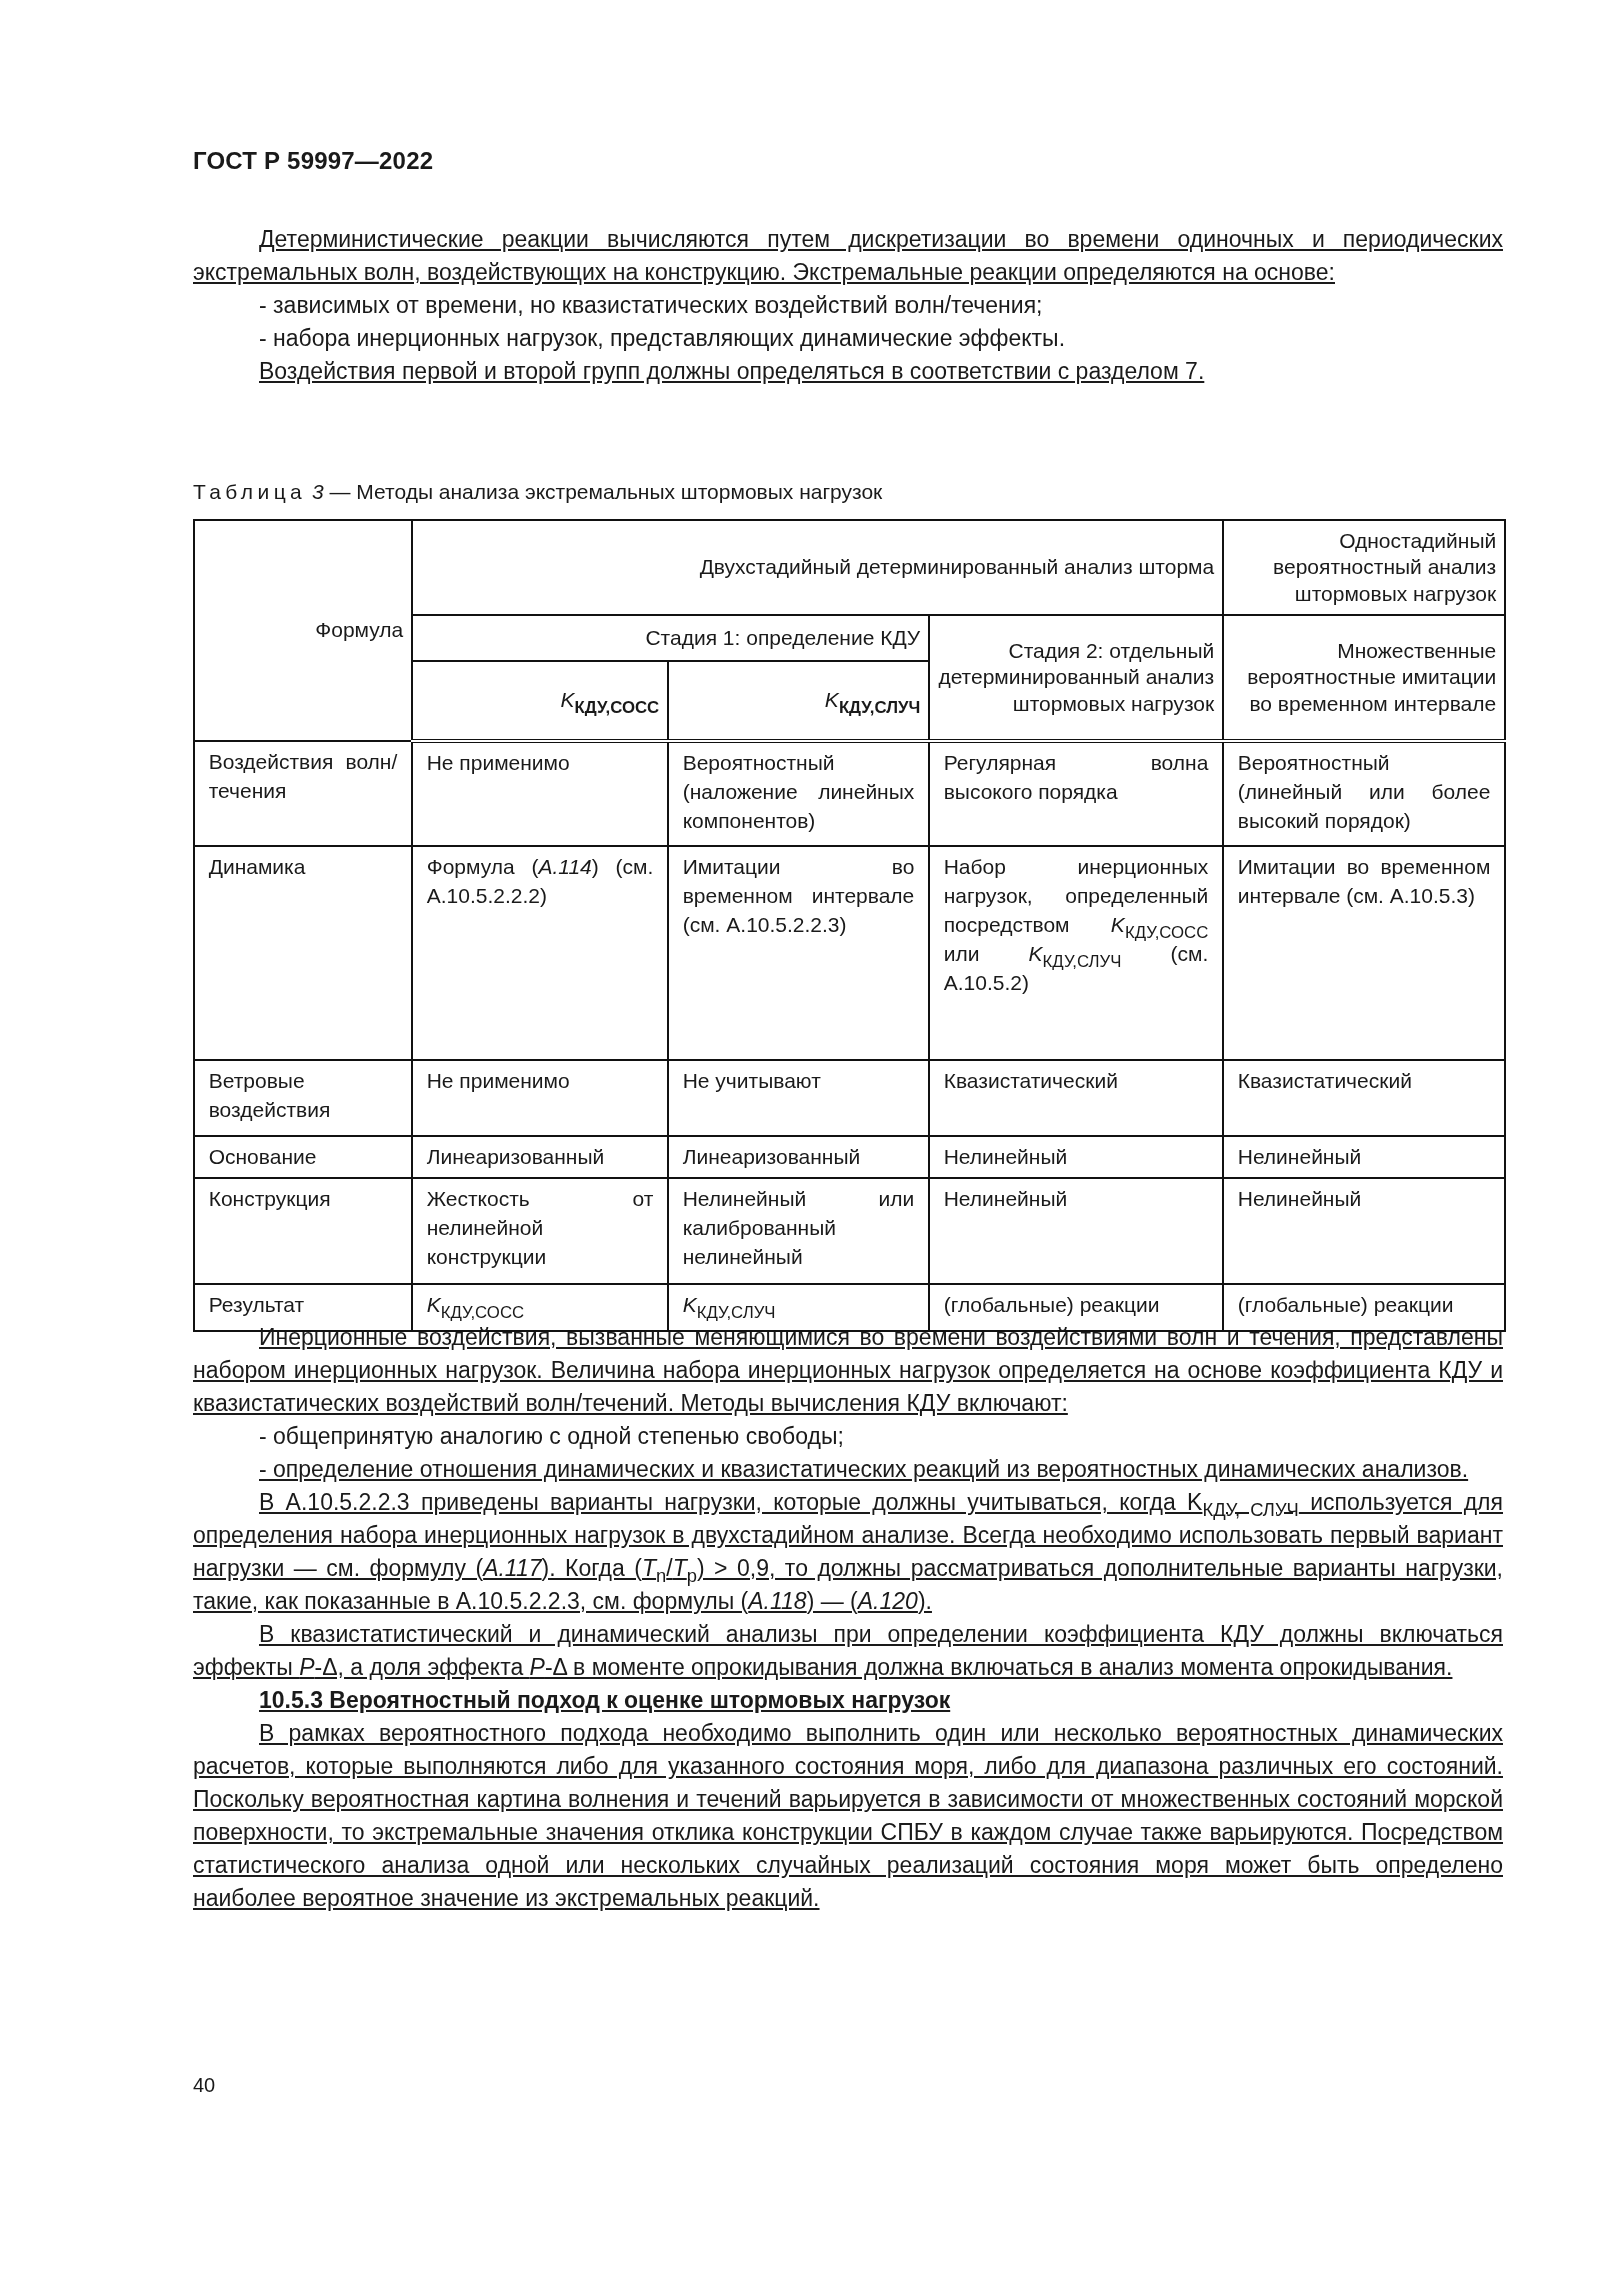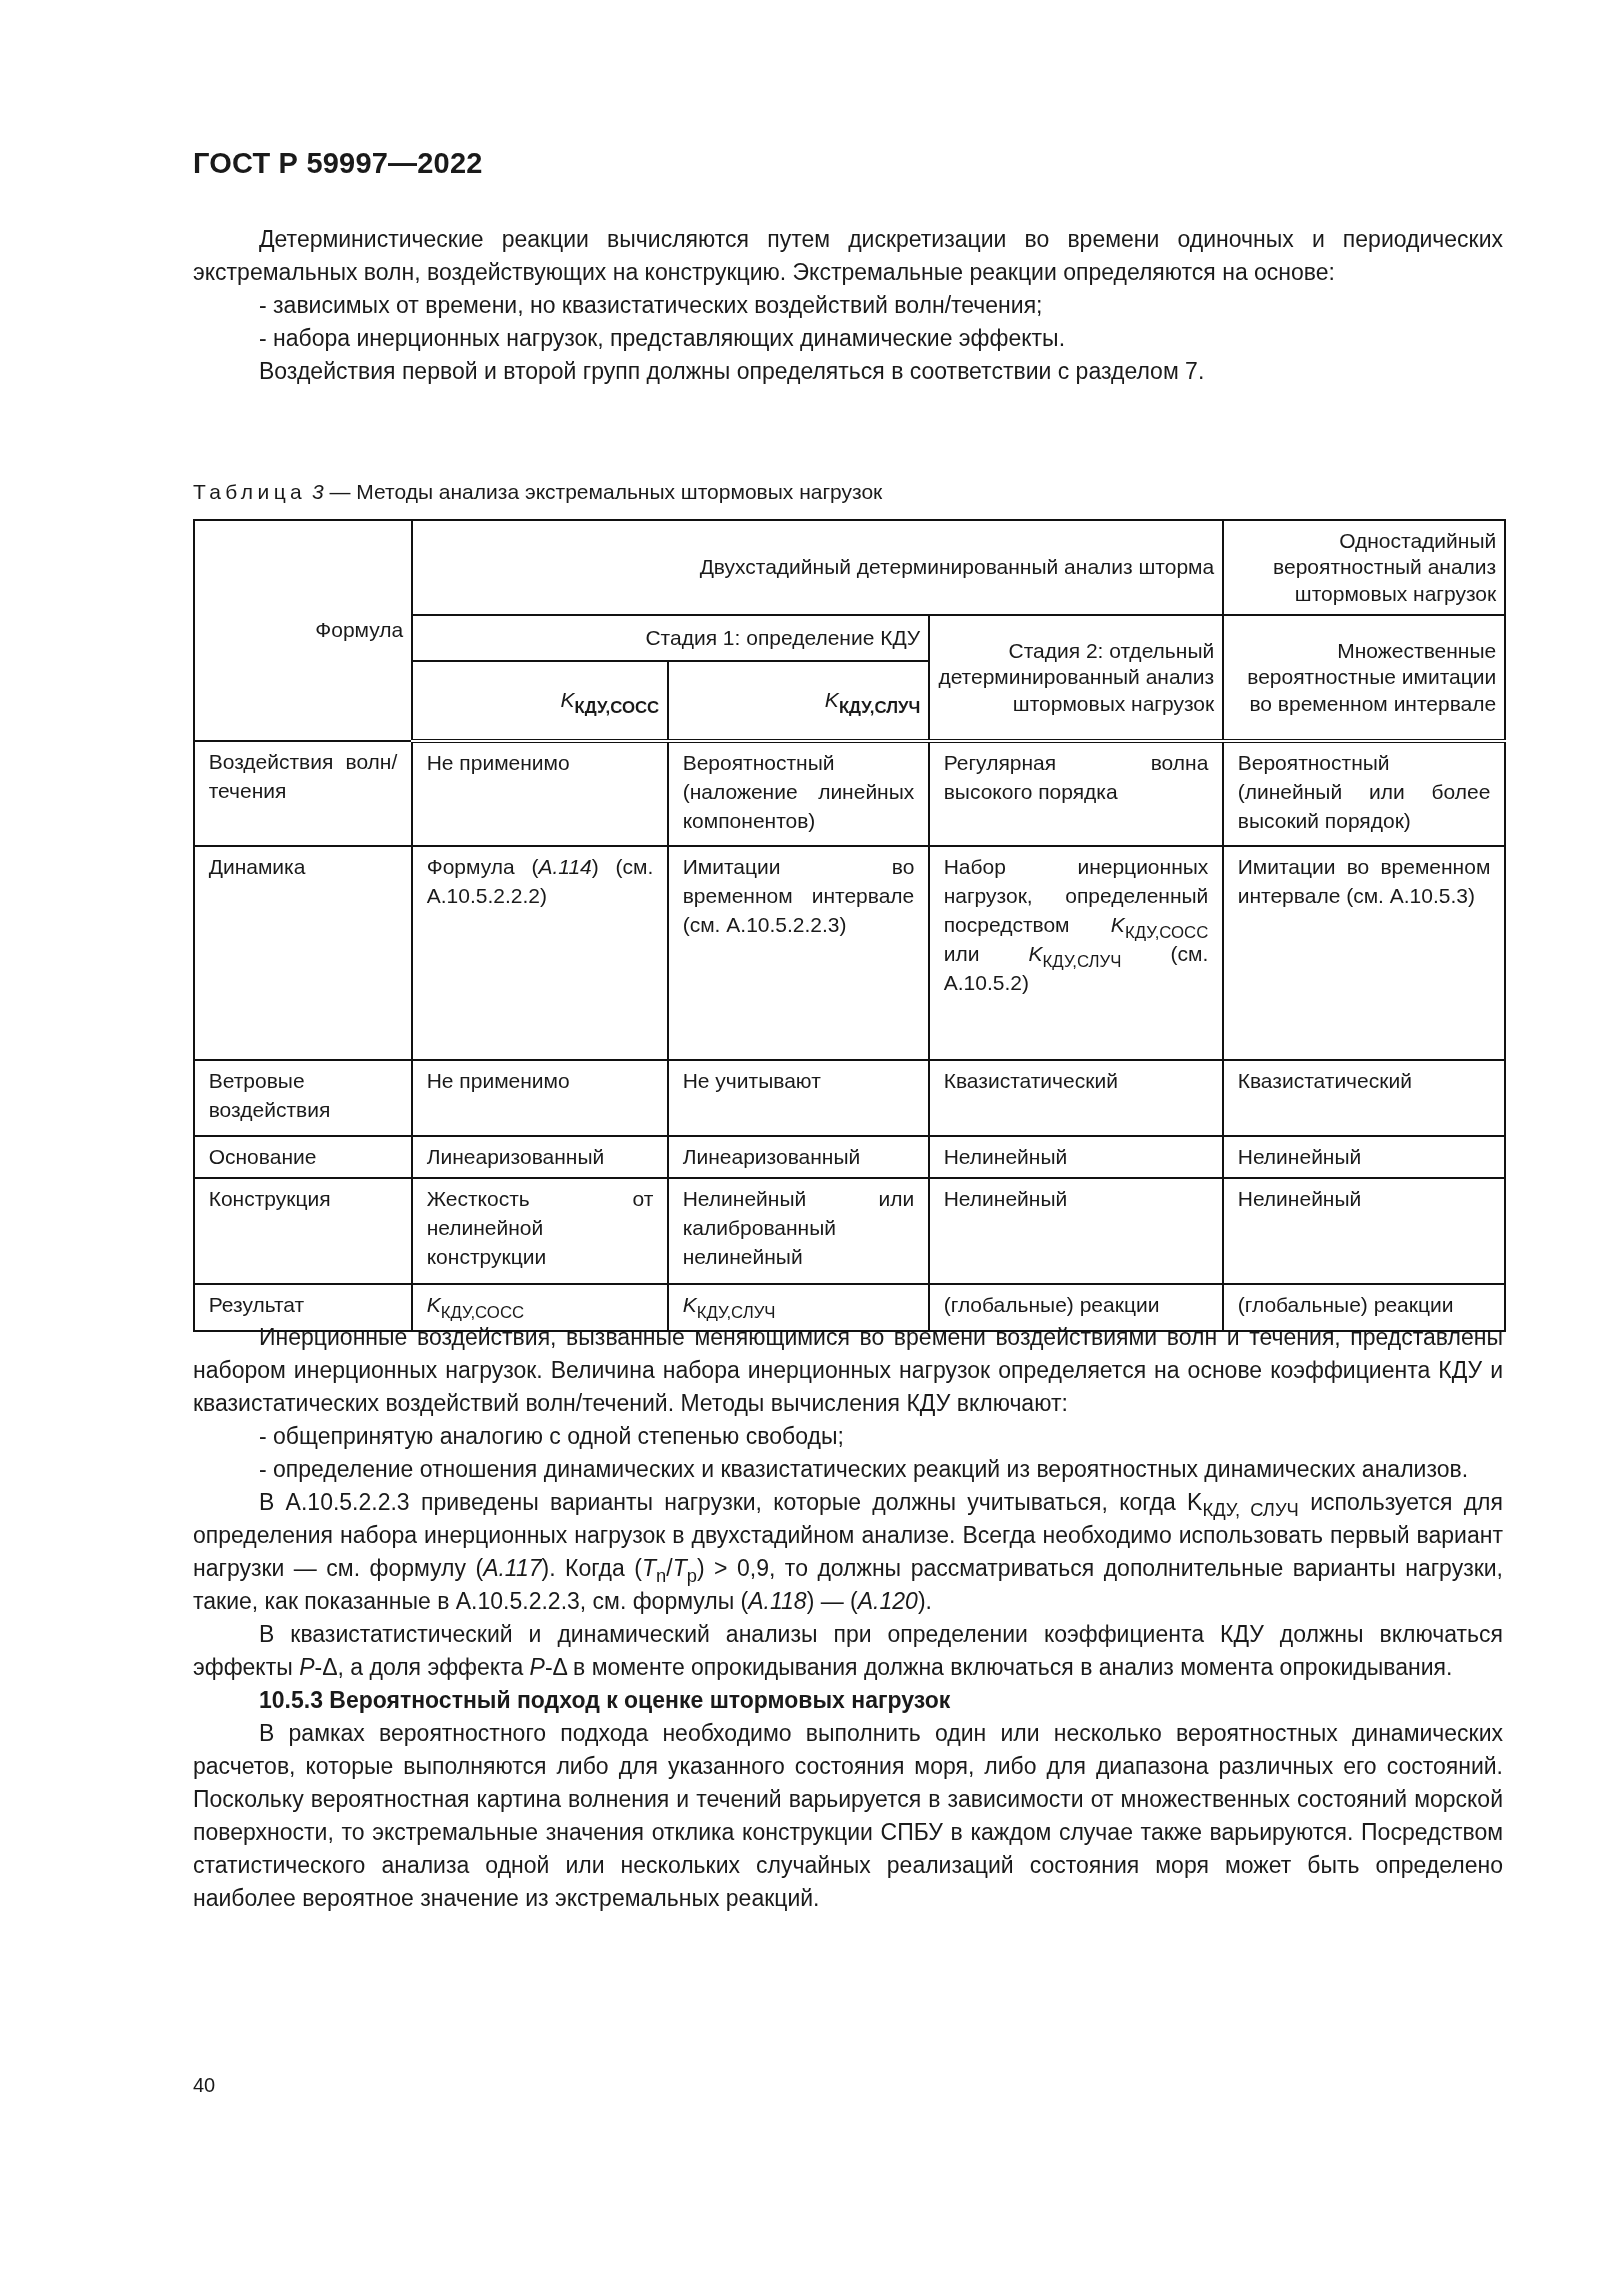--- a/index.html
+++ b/index.html
@@ -1,21 +1,21 @@
 <!DOCTYPE html>
 <html><head>
 <meta charset="utf-8">
 <style>
   html, body { margin: 0; padding: 0; background: #ffffff; }
   body { width: 1621px; height: 2293px; position: relative; overflow: hidden;
          font-family: "Liberation Sans", "DejaVu Sans", sans-serif; color: #1a1a1a; }
   .page { position: absolute; left: 193px; top: 0; width: 1310px; }
-  .doc-header { position: absolute; top: 147px; left: 0; font-weight: bold; font-size: 29px; letter-spacing: 0.2px; }
+  .doc-header { position: absolute; top: 147px; left: 0; font-weight: bold; font-size: 24px; letter-spacing: 0.2px; }
   .text { font-size: 23px; line-height: 33px; text-align: justify; margin: 0; }
-  .indent { text-indent: 66px; }
+  .indent { text-indent: 66px; text-decoration: underline; }
   .li { padding-left: 66px; text-align: left; }
   .block1 { position: absolute; top: 223px; left: 0; width: 1310px; }
   .caption { position: absolute; top: 478px; left: 0; font-size: 21px; line-height: 27.4px; }
   .caption .spaced { letter-spacing: 4.4px; }
   .caption .num { font-style: italic; }
 
   .tbl { position: absolute; top: 519px; left: 0; width: 1310px; border-collapse: collapse;
          table-layout: fixed; font-size: 21px; line-height: 29px; }
   .tbl td { border: 2px solid #111; vertical-align: top; padding: 4.9px 13.7px 5.9px 13.7px; text-align: left; }
   .tbl td.h { text-align: right; vertical-align: middle; padding: 3.9px 7.8px; line-height: 26.5px; }

